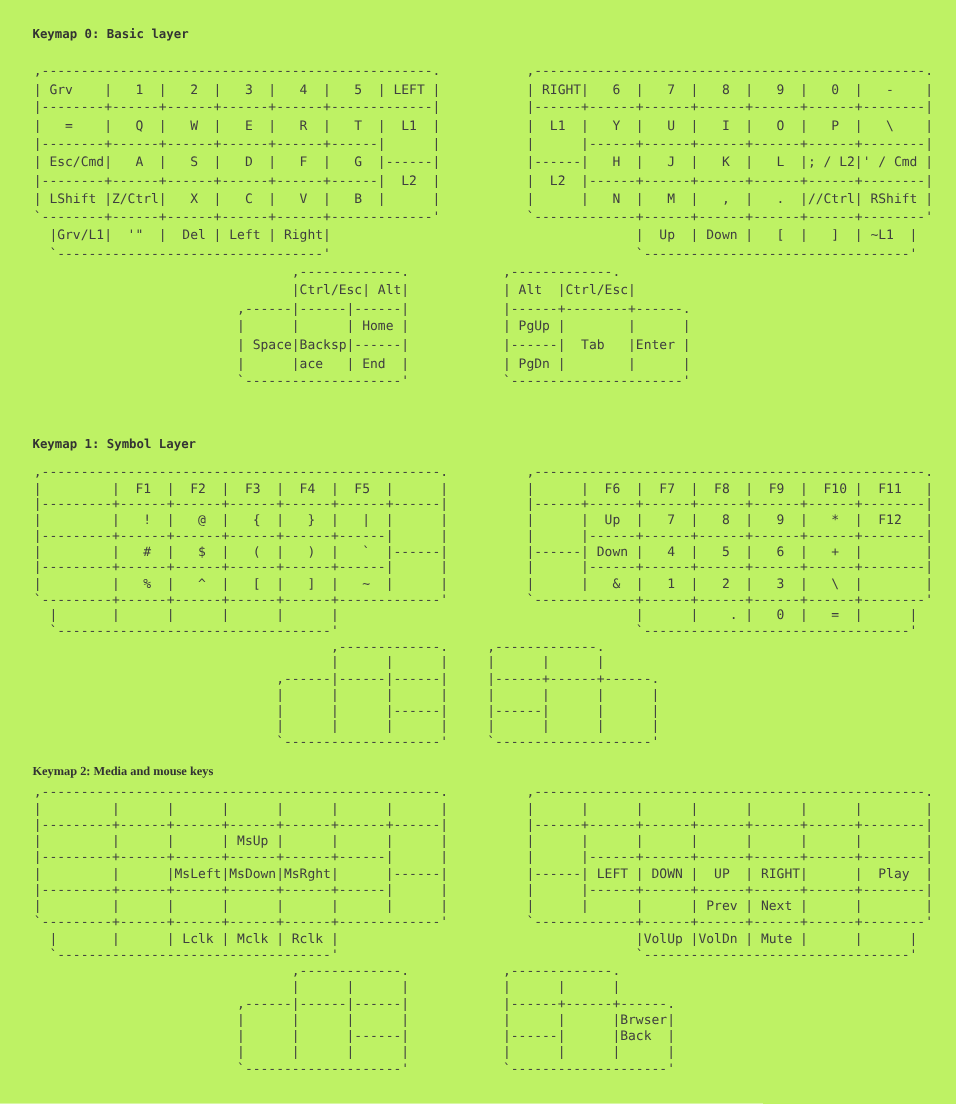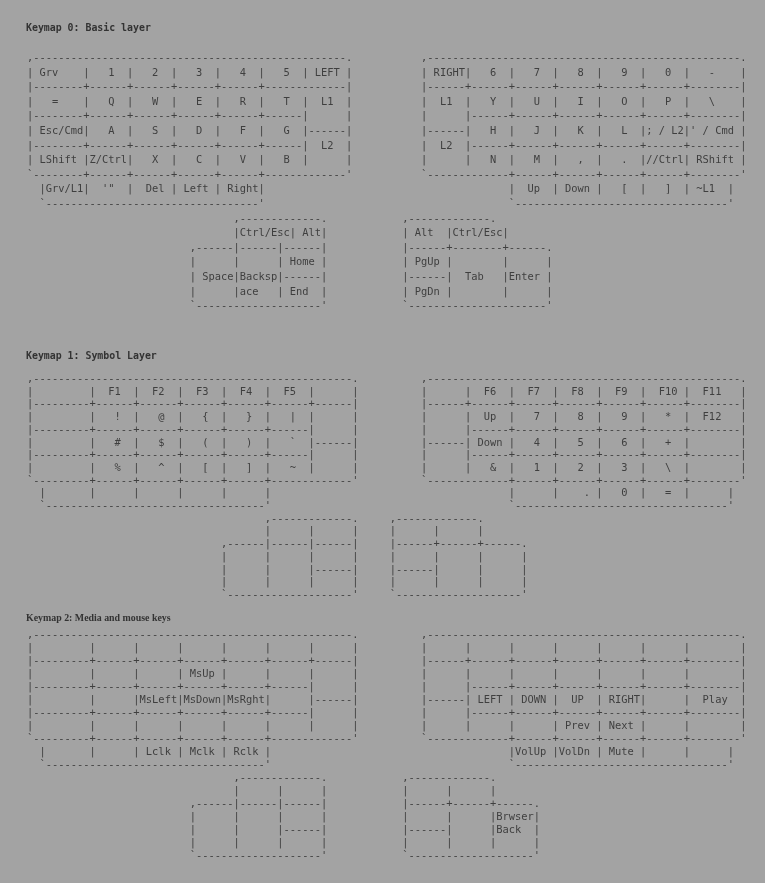--- a/index.html
+++ b/index.html
@@ -4,21 +4,21 @@
 <style>
   html, body {
     margin: 0;
     padding: 0;
     background: #ffffff;
   }
   .page {
     position: relative;
     width: 765px;
     height: 883px;
-    background: #a3a3a3;
+    background: #bef264;
     overflow: hidden;
     font-family: "DejaVu Sans Mono", "Liberation Mono", monospace;
   }
   .keymap-title {
     position: absolute;
     left: 26px;
     margin: 0;
     font-family: "DejaVu Sans Mono", "Liberation Mono", monospace;
     font-size: 9.9px;
     font-weight: bold;

